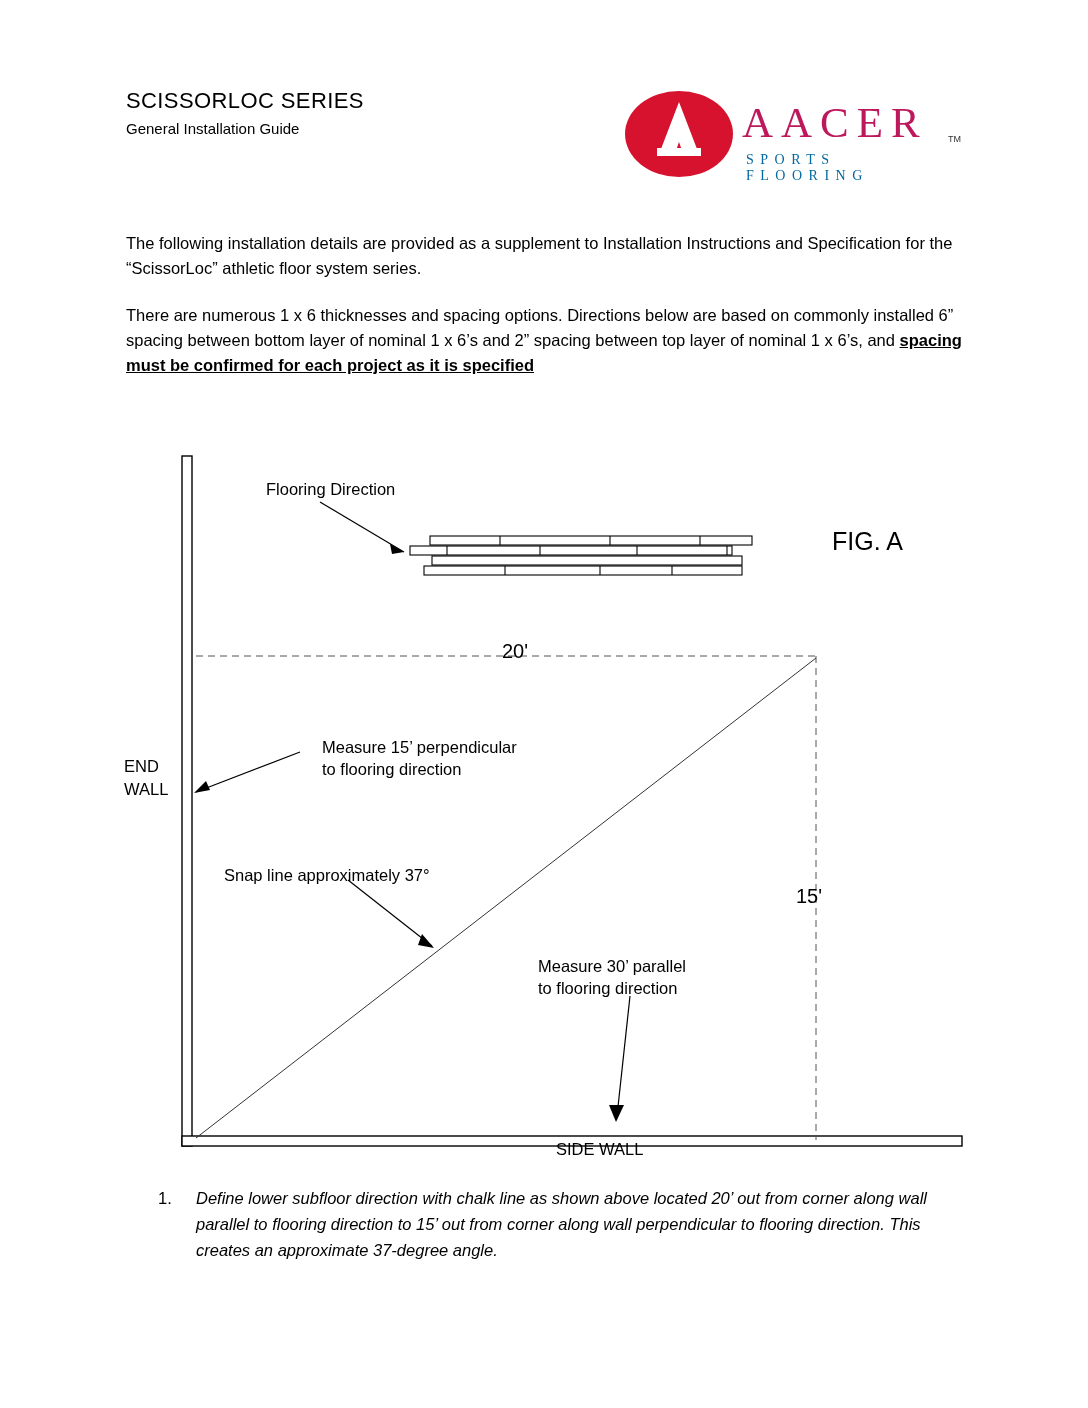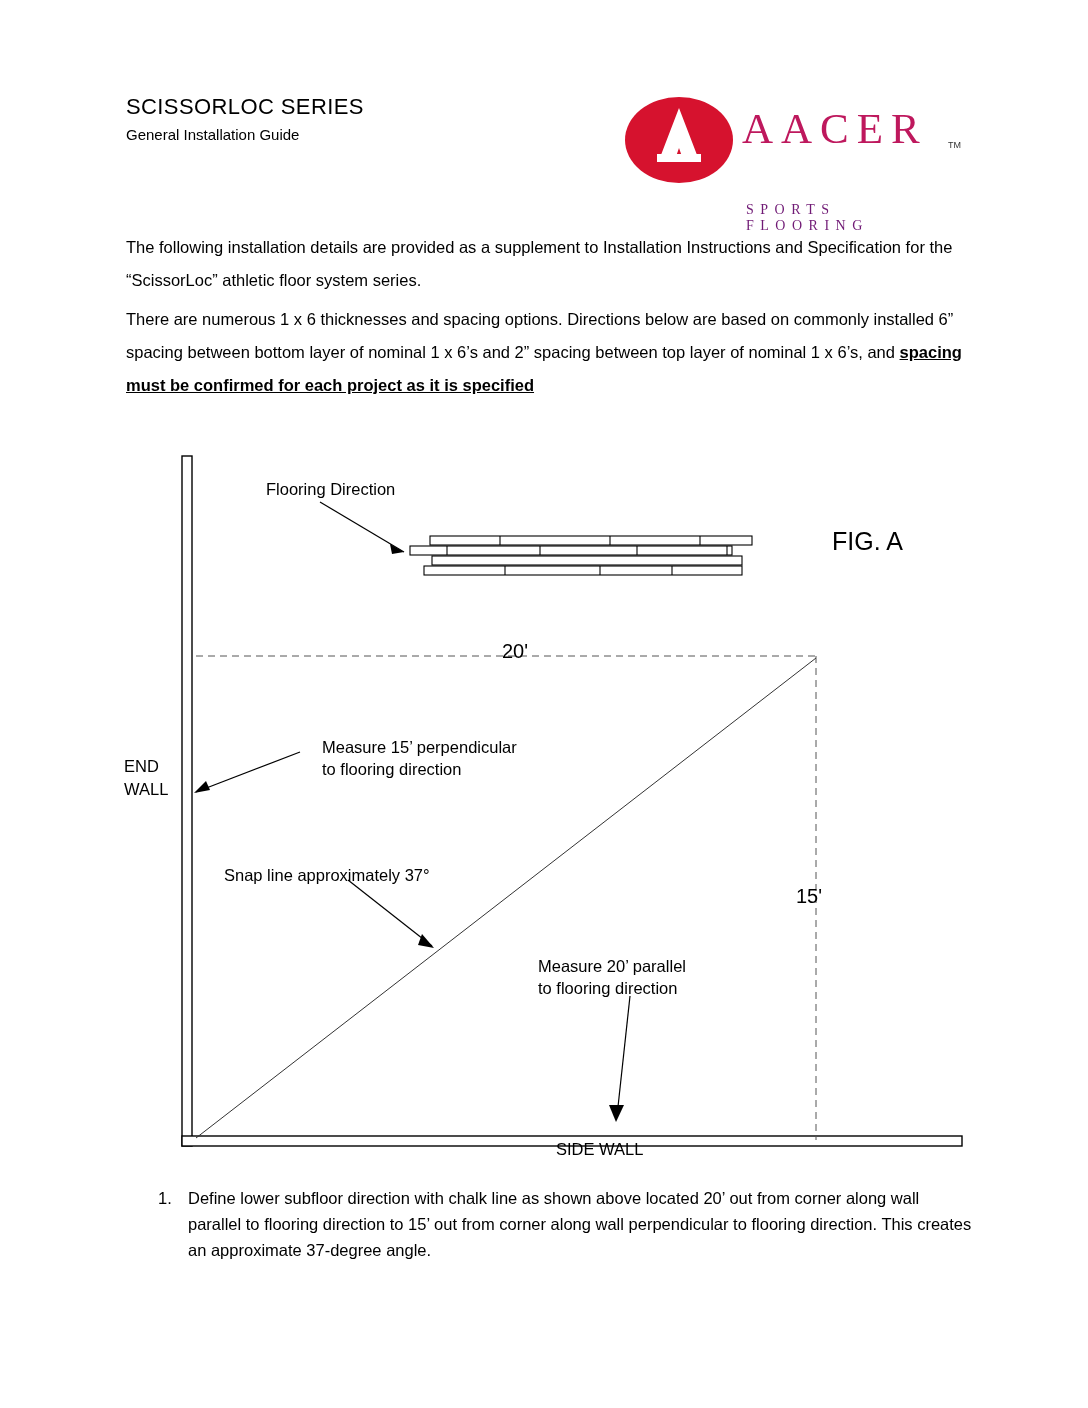--- a/index.html
+++ b/index.html
@@ -12,21 +12,21 @@
     height: 1408px;
     position: relative;
     font-family: "Liberation Sans", sans-serif;
     color: #000000;
     overflow: hidden;
   }
 
   
   .header {
     position: absolute;
-    top: 94px;
+    top: 88px;
     left: 0;
     width: 978px;
     height: 110px;
   }
   .title-block {
     position: absolute;
     left: 126px;
     top: 0;
   }
   .doc-title {
@@ -71,32 +71,31 @@
     top: 44px;
     font-size: 9px;
     color: #333;
   }
   .logo-sub {
     position: absolute;
     left: 122px;
     top: 62px;
     font-size: 14px;
     letter-spacing: 6.5px;
-    color: #701a75;
+    color: #0369a1;
     font-family: "Liberation Serif", serif;
-    margin-top: 44px;
   }
 
   
   .para {
     position: absolute;
     left: 126px;
     width: 840px;
     font-size: 16.5px;
-    line-height: 33px;
+    line-height: 25px;
   }
   #para1 { top: 231px; }
   #para2 { top: 303px; }
   .bold-underline {
     font-weight: bold;
     text-decoration: underline;
   }
 
   
   .figure {
@@ -133,22 +132,23 @@
     font-size: 16.5px;
     line-height: 26px;
   }
   .list-num {
     position: absolute;
     left: 0;
     top: 0;
     width: 30px;
   }
   .list-text {
-    margin-left: 30px;
+    margin-left: 38px;
     display: block;
+    font-style: italic;
   }
 </style>
 </head>
 <body>
 
 <div class="header">
   <div class="title-block">
     <h1 class="doc-title">SCISSORLOC SERIES</h1>
     <p class="doc-subtitle">General Installation Guide</p>
   </div>
@@ -233,21 +233,21 @@
   </div>
 
   <div class="fig-label" id="lbl-measure15">
     <span>Measure 15’ perpendicular</span><br>
     <span>to flooring direction</span>
   </div>
 
   <div class="fig-label" id="lbl-snapline">Snap line approximately 37°</div>
 
   <div class="fig-label" id="lbl-measure20">
-    <span>Measure 20’ parallel</span><br>
+    <span>Measure 30’ parallel</span><br>
     <span>to flooring direction</span>
   </div>
 
   <div class="fig-label" id="lbl-side-wall">SIDE WALL</div>
 </div>
 
 <div class="list-item">
   <span class="list-num">1.</span>
   <span class="list-text">Define lower subfloor direction with chalk line as shown above located 20’ out from corner along wall parallel to flooring direction to 15’ out from corner along wall perpendicular to flooring direction. This creates an approximate 37-degree angle.</span>
 </div>

